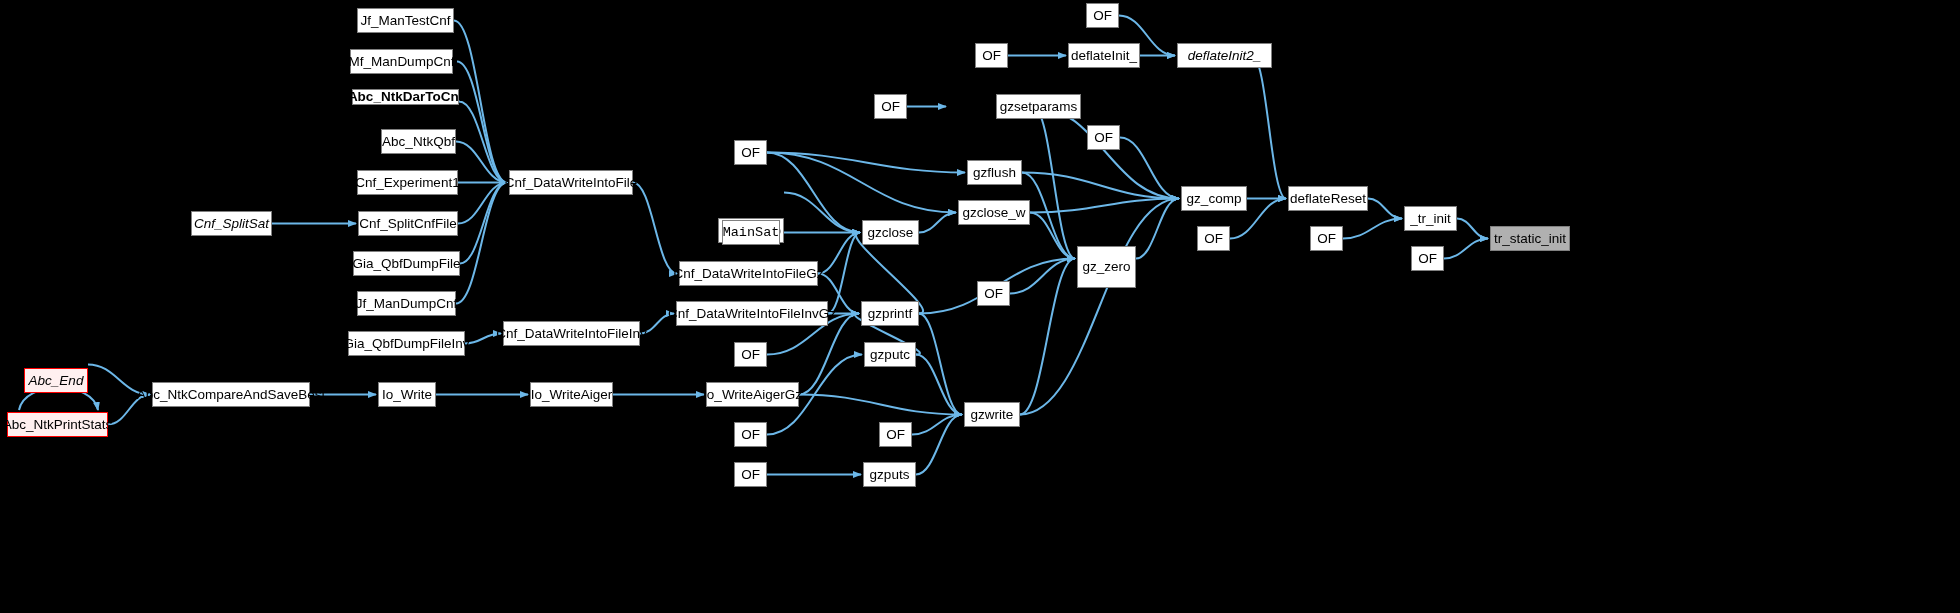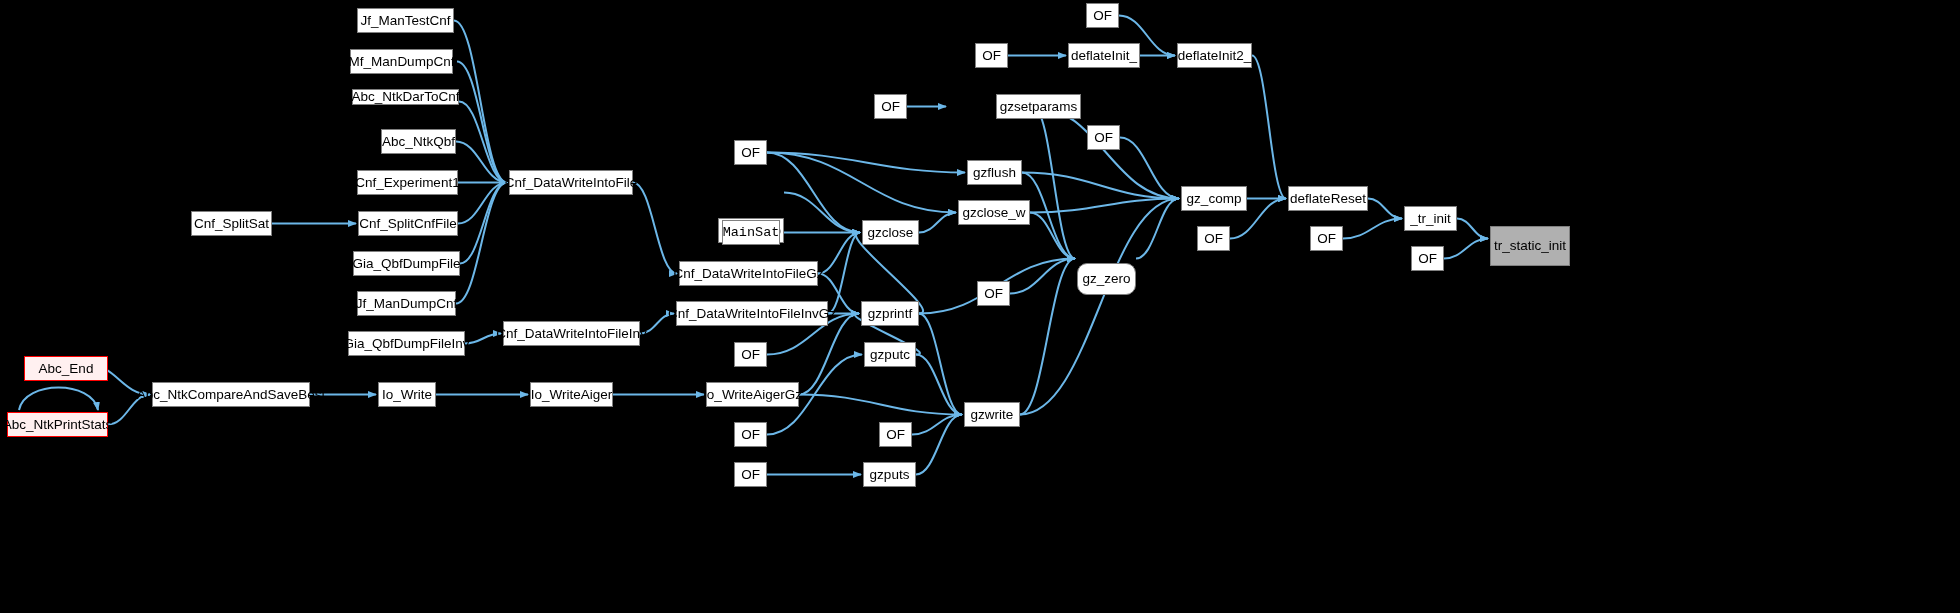--- a/index.html
+++ b/index.html
@@ -88,30 +88,30 @@
         <path d="M 1444 258.5 C 1463.8 258.5, 1468.2 238.5, 1488 238.5" fill="none" stroke="#6cb7e8" stroke-width="2" marker-end="url(#arrow)"></path>
       </g>
   </svg>
   <div id="node-layer">
       <div class="node" style="left: 357px; top: 8px; width: 97px; height: 25px;">
         <span class="nlabel">Jf_ManTestCnf</span>
       </div>
       <div class="node" style="left: 350px; top: 49px; width: 103px; height: 25px;">
         <span class="nlabel">Mf_ManDumpCnf</span>
       </div>
-      <div class="node" style="left: 352px; top: 89px; width: 107px; height: 16px;">
+      <div class="node" style="left: 352px; top: 89px; width: 107px; height: 16px; font-weight: bold;">
         <span class="nlabel">Abc_NtkDarToCnf</span>
       </div>
       <div class="node" style="left: 381px; top: 129px; width: 75px; height: 25px; text-align: center;">
         <span class="nlabel">Abc_NtkQbf</span>
       </div>
       <div class="node" style="left: 357px; top: 170px; width: 101px; height: 25px;">
         <span class="nlabel">Cnf_Experiment1</span>
       </div>
-      <div class="node" style="left: 191px; top: 211px; width: 81px; height: 25px;">
+      <div class="node" style="left: 191px; top: 211px; width: 81px; height: 25px; font-style: italic;">
         <span class="nlabel">Cnf_SplitSat</span>
       </div>
       <div class="node" style="left: 358px; top: 211px; width: 100px; height: 25px;">
         <span class="nlabel">Cnf_SplitCnfFile</span>
       </div>
       <div class="node" style="left: 353px; top: 251px; width: 107px; height: 25px;">
         <span class="nlabel">Gia_QbfDumpFile</span>
       </div>
       <div class="node" style="left: 357px; top: 291px; width: 99px; height: 25px;">
         <span class="nlabel">Jf_ManDumpCnf</span>
@@ -124,21 +124,21 @@
       </div>
       <div class="node" style="left: 503px; top: 321px; width: 137px; height: 25px;">
         <span class="nlabel">Cnf_DataWriteIntoFileInv</span>
       </div>
       <div class="node" style="left: 679px; top: 261px; width: 139px; height: 25px;">
         <span class="nlabel">Cnf_DataWriteIntoFileGz</span>
       </div>
       <div class="node" style="left: 676px; top: 301px; width: 152px; height: 25px;">
         <span class="nlabel">Cnf_DataWriteIntoFileInvGz</span>
       </div>
-      <div class="node red" style="left: 24px; top: 356px; width: 84px; height: 25px;">
+      <div class="node red" style="left: 24px; top: 368px; width: 64px; height: 25px; font-style: italic;">
         <span class="nlabel">Abc_End</span>
       </div>
       <div class="node red" style="left: 7px; top: 412px; width: 101px; height: 25px;">
         <span class="nlabel">Abc_NtkPrintStats</span>
       </div>
       <div class="node" style="left: 152px; top: 382px; width: 158px; height: 25px;">
         <span class="nlabel">Abc_NtkCompareAndSaveBest</span>
       </div>
       <div class="node" style="left: 378px; top: 382px; width: 58px; height: 25px;">
         <span class="nlabel">Io_Write</span>
@@ -193,53 +193,53 @@
       </div>
       <div class="node" style="left: 964px; top: 402px; width: 56px; height: 25px;">
         <span class="nlabel">gzwrite</span>
       </div>
       <div class="node" style="left: 879px; top: 422px; width: 33px; height: 25px;">
         <span class="nlabel">OF</span>
       </div>
       <div class="node" style="left: 977px; top: 281px; width: 33px; height: 25px;">
         <span class="nlabel">OF</span>
       </div>
-      <div class="node" style="left: 1077px; top: 263px; width: 59px; height: 32px; border-radius: 10px;">
+      <div class="node" style="left: 1077px; top: 246px; width: 59px; height: 42px;">
         <span class="nlabel">gz_zero</span>
       </div>
       <div class="node" style="left: 1087px; top: 125px; width: 33px; height: 25px;">
         <span class="nlabel">OF</span>
       </div>
       <div class="node" style="left: 1181px; top: 186px; width: 66px; height: 25px;">
         <span class="nlabel">gz_comp</span>
       </div>
       <div class="node" style="left: 1197px; top: 226px; width: 33px; height: 25px;">
         <span class="nlabel">OF</span>
       </div>
       <div class="node" style="left: 975px; top: 43px; width: 33px; height: 25px;">
         <span class="nlabel">OF</span>
       </div>
       <div class="node" style="left: 1068px; top: 43px; width: 72px; height: 25px;">
         <span class="nlabel">deflateInit_</span>
       </div>
       <div class="node" style="left: 1086px; top: 3px; width: 33px; height: 25px;">
         <span class="nlabel">OF</span>
       </div>
-      <div class="node" style="left: 1177px; top: 43px; width: 75px; height: 25px;">
+      <div class="node" style="left: 1177px; top: 43px; width: 95px; height: 25px; font-style: italic;">
         <span class="nlabel">deflateInit2_</span>
       </div>
       <div class="node" style="left: 1288px; top: 186px; width: 80px; height: 25px;">
         <span class="nlabel">deflateReset</span>
       </div>
       <div class="node" style="left: 1310px; top: 226px; width: 33px; height: 25px;">
         <span class="nlabel">OF</span>
       </div>
       <div class="node" style="left: 1404px; top: 206px; width: 53px; height: 25px;">
         <span class="nlabel">_tr_init</span>
       </div>
       <div class="node" style="left: 1411px; top: 246px; width: 33px; height: 25px;">
         <span class="nlabel">OF</span>
       </div>
-      <div class="node gray" style="left: 1490px; top: 226px; width: 80px; height: 40px;">
+      <div class="node gray" style="left: 1490px; top: 226px; width: 80px; height: 25px;">
         <span class="nlabel">tr_static_init</span>
       </div>
     </div>
 </div>
 
 </body></html>

